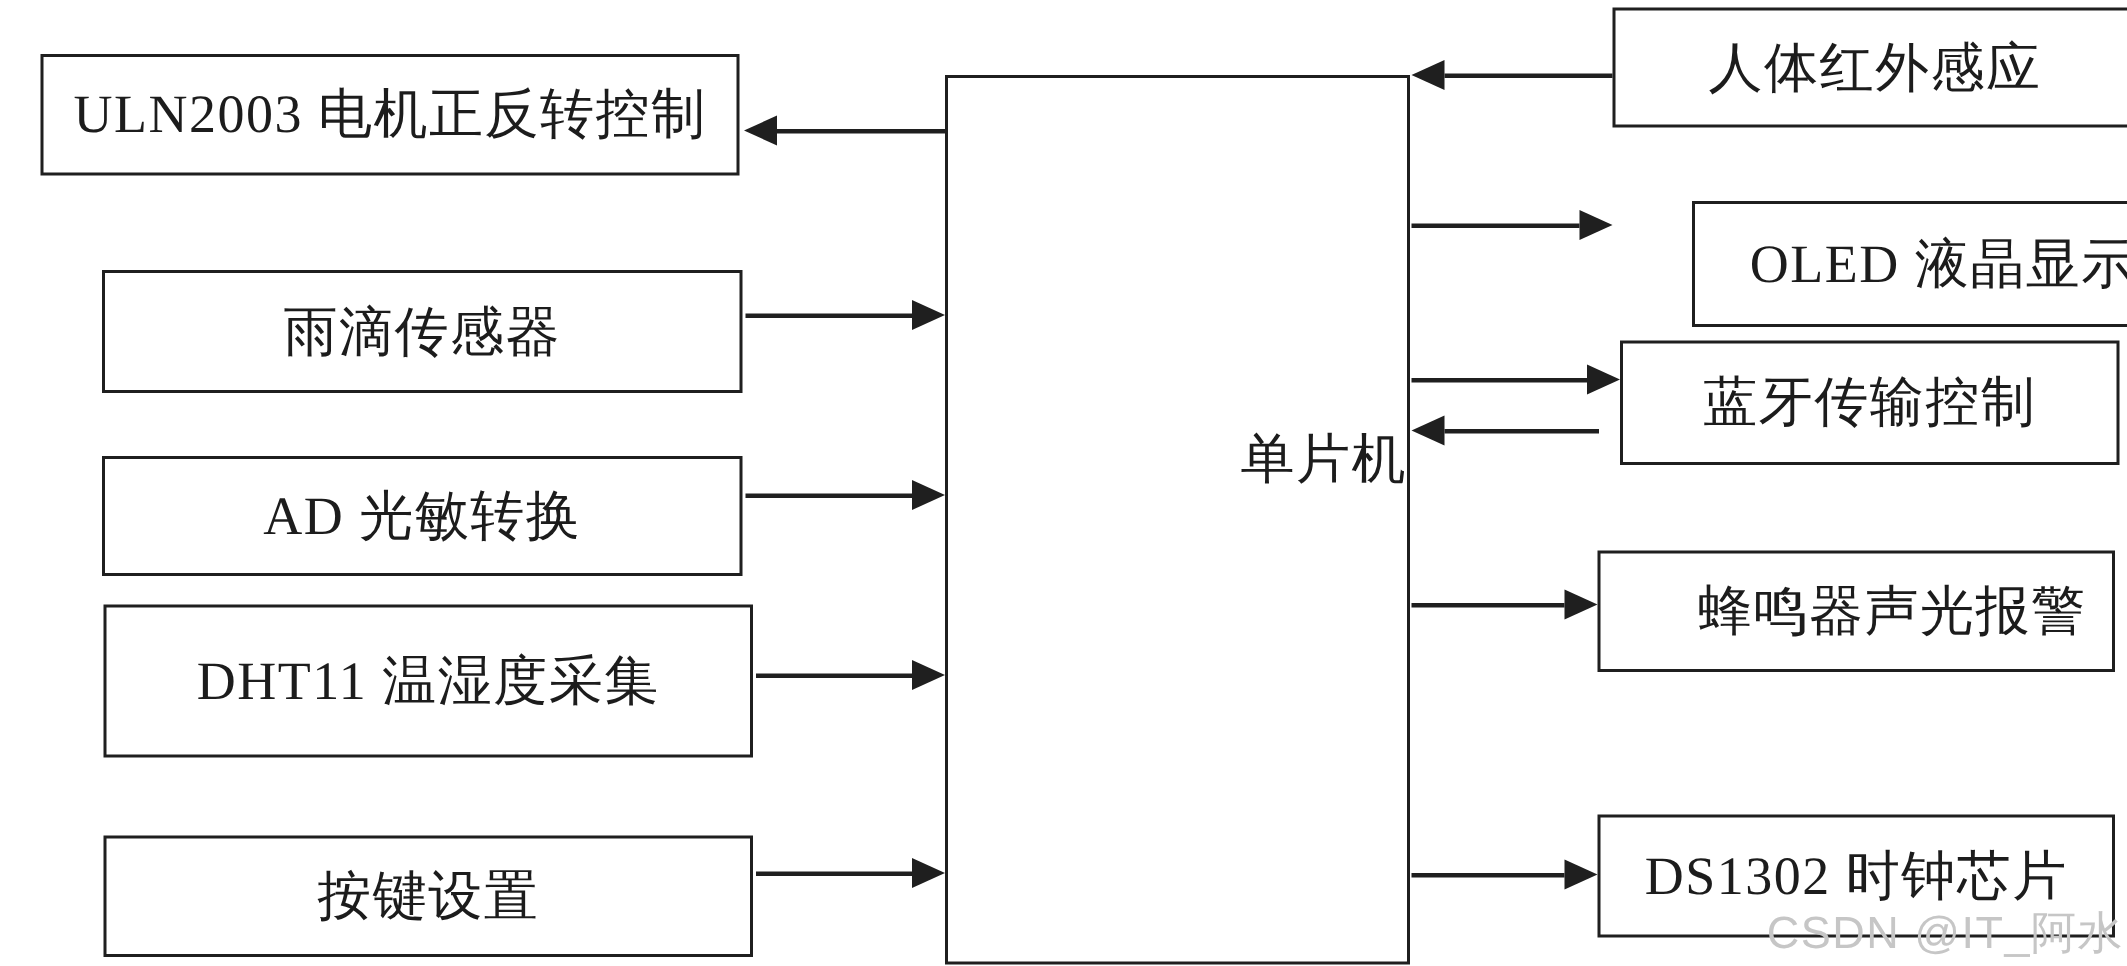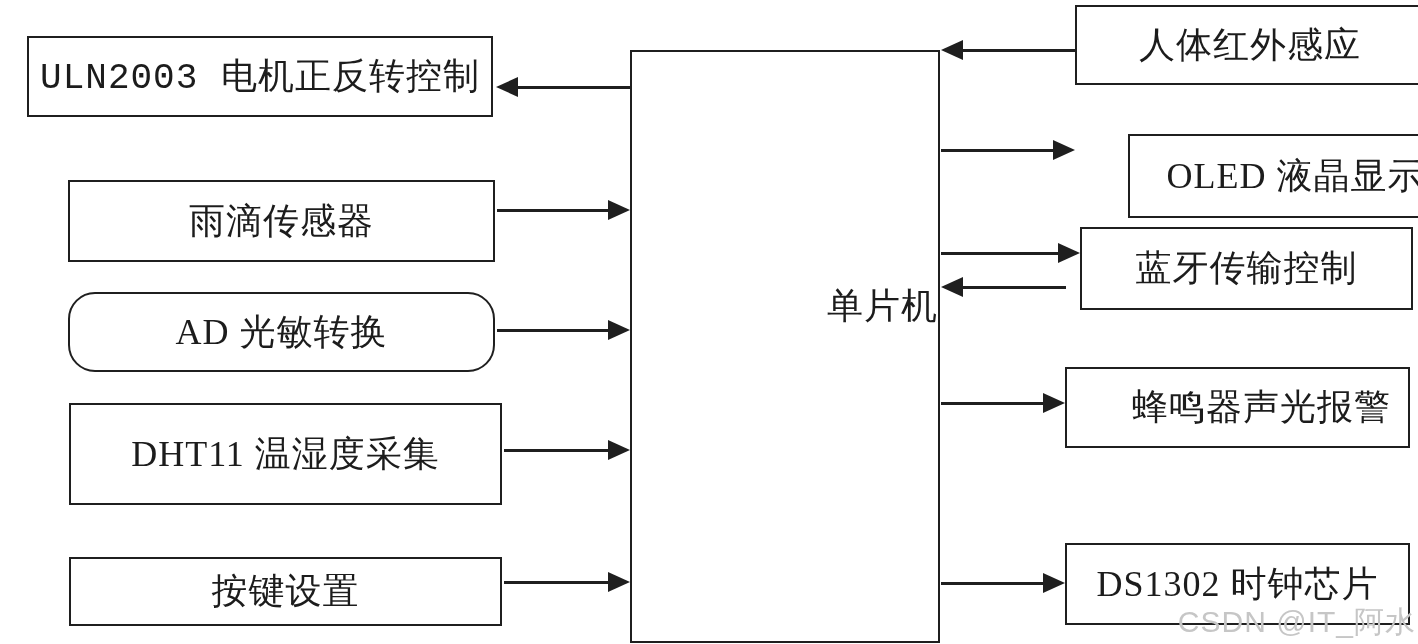--- a/index.html
+++ b/index.html
@@ -50,33 +50,33 @@
 </style>
 </head>
 <body>
 
 <div class="canvas" style="--line: #1f1f1f; --bg: #ffffff; --wm: #c6c6c6;">
 
   <div class="box mcu" style="left:630px;top:50px;width:310px;height:593px;">
     <span class="box-label">单片机</span>
   </div>
 
-  <div class="box" style="left:27px;top:36px;width:466px;height:81px;font-family:Liberation Mono, monospace;">
+  <div class="box" style="left:27px;top:36px;width:466px;height:81px;">
     <span class="box-label">ULN2003 电机正反转控制</span>
   </div>
   <div class="box" style="left:68px;top:180px;width:427px;height:82px;">
     <span class="box-label">雨滴传感器</span>
   </div>
-  <div class="box" style="left:68px;top:292px;width:427px;height:80px;border-radius:27px;">
+  <div class="box" style="left:68px;top:304px;width:427px;height:80px;">
     <span class="box-label">AD 光敏转换</span>
   </div>
   <div class="box" style="left:69px;top:403px;width:433px;height:102px;">
     <span class="box-label">DHT11 温湿度采集</span>
   </div>
-  <div class="box" style="left:69px;top:557px;width:433px;height:69px;">
+  <div class="box" style="left:69px;top:557px;width:433px;height:81px;">
     <span class="box-label">按键设置</span>
   </div>
 
   <div class="box" style="left:1075px;top:5px;width:350px;height:80px;">
     <span class="box-label">人体红外感应</span>
   </div>
   <div class="box" style="left:1128px;top:116px;width:335px;height:84px;margin-top:18px;">
     <span class="box-label">OLED 液晶显示</span>
   </div>
   <div class="box" style="left:1080px;top:227px;width:333px;height:83px;">

